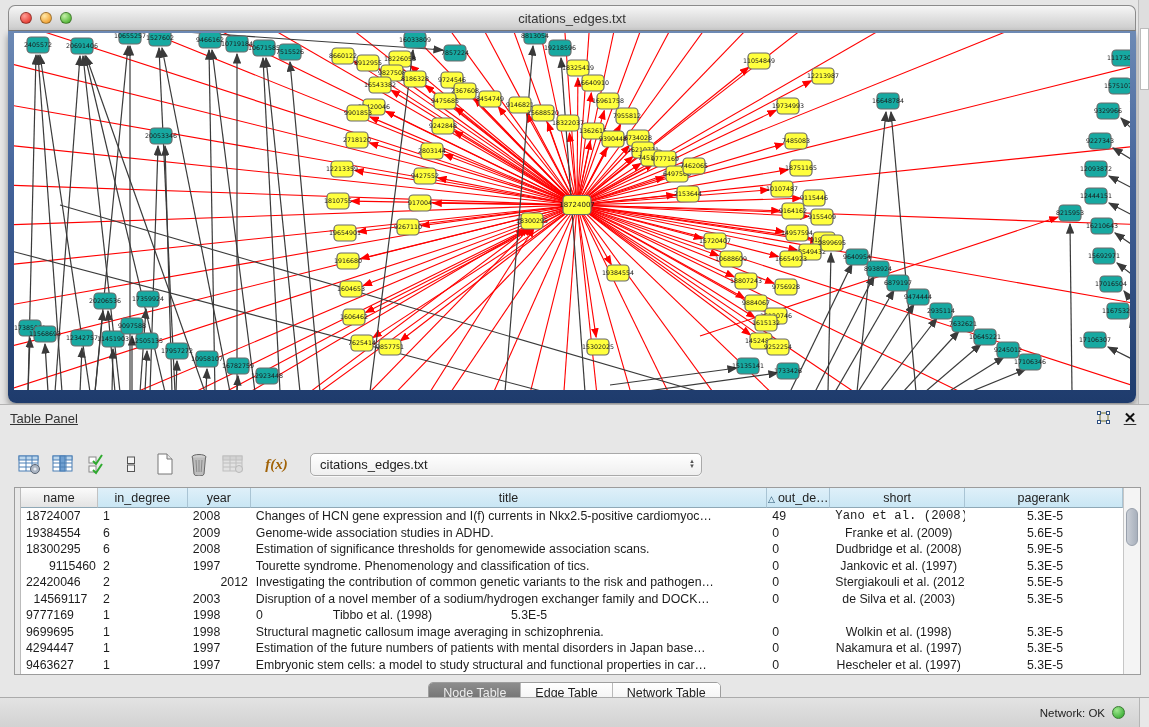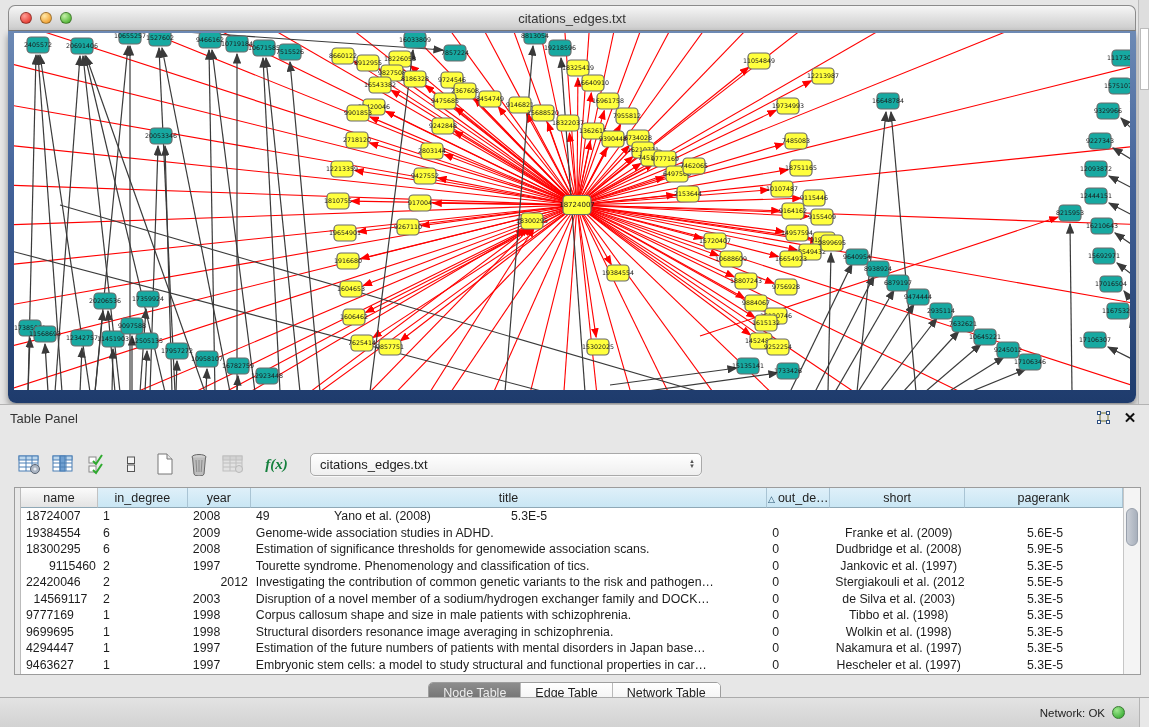--- a/index.html
+++ b/index.html
@@ -20,28 +20,28 @@
                background:linear-gradient(180deg,#6d8ab5 0%,#44639a 40%,#1e3b6c 100%);
                border-radius:0 0 8px 8px; padding:2px 6px 13px 6px; box-shadow:0 4px 7px rgba(0,0,0,.4); }
   .net-canvas { width:100%; height:100%; background:#fff; overflow:hidden; position:relative; }
   .net-canvas svg { display:block; width:100%; height:100%; }
 
   .right-strip { position:absolute; left:1138px; top:0; width:11px; height:404px; background:#dedede; border-left:1px solid #bdbdbd; }
   .right-strip .frag { position:absolute; left:1px; top:28px; width:9px; height:62px; background:#fff; border:1px solid #bbb; }
 
   
   .table-panel { position:absolute; left:0; top:404px; width:1149px; height:293px; background:#e7e7e7; border-top:1px solid #b3b3b3; }
-  .panel-header { height:26px; display:flex; align-items:center; padding:12px 10px; color:#333; font-size:13px; }
+  .panel-header { height:26px; display:flex; align-items:center; padding:12px 10px; color:#333; font-size:13px;text-decoration:underline; }
   .panel-header .spacer { flex:1; }
   .ph-icon { width:18px; height:16px; display:flex; align-items:center; justify-content:center; margin-left:9px; cursor:default; }
   .close-x { font-size:15px; font-weight:bold; color:#111; line-height:14px; }
 
   .toolbar { position:absolute; left:16px; top:42px; height:34px; display:flex; align-items:center; }
   .tb-icon { width:26px; height:26px; margin-right:8px; display:flex; align-items:center; justify-content:center; }
-  .fx { font-family:"Liberation Serif", serif; font-style:italic; font-weight:bold; font-size:15px; color:#15803d;margin-left:19px; }
+  .fx { font-family:"Liberation Serif", serif; font-style:italic; font-weight:bold; font-size:15px; color:#a16207;margin-left:19px; }
   .combo { width:392px; height:23px; margin-left:22px; border:1px solid #a9a9a9; border-radius:5px;
            background:linear-gradient(#ffffff,#efefef); display:flex; align-items:center; padding:0 6px 0 9px;
            font-size:13px; color:#222; box-shadow:0 1px 1px rgba(255,255,255,.8); }
   .combo .val { flex:1; }
   .combo .stepper { display:flex; flex-direction:column; line-height:5px; font-size:6px; color:#555; text-align:center; }
 
   .table-wrap { position:absolute; left:14px; top:82px; width:1127px; height:188px; background:#fff; border:1px solid #9c9c9c; display:flex; }
   .gutter { width:6px; background:#e9e9e9; border-right:1px solid #bbb; }
   .grid { flex:1; overflow:hidden; position:relative; }
   .hdr-row { display:flex; height:20px; }
@@ -860,22 +860,23 @@
           <div class="hdr-cell" style="width: 517px;"><span>title</span></div>
           <div class="hdr-cell" style="width: 63px;"><span class="sort">△</span><span>out_de…</span></div>
           <div class="hdr-cell" style="width: 135px;"><span>short</span></div>
           <div class="hdr-cell" style="width: 158px;"><span>pagerank</span></div>
         </div>
       <div id="rows">
           <div class="t-row">
             <div class="t-cell" style="width: 77px; text-align: left;">18724007</div>
             <div class="t-cell" style="width: 90px; text-align: left;">1</div>
             <div class="t-cell" style="width: 63px; text-align: left;">2008</div>
+            <div class="t-cell" style="width: 517px; text-align: left;">Changes of HCN gene expression and I(f) currents in Nkx2.5-positive cardiomyoc…</div>
             <div class="t-cell" style="width: 63px; text-align: left;">49</div>
-            <div class="t-cell" style="width: 135px; text-align: center;">Yano et al. (2008)</div>
+            <div class="t-cell" style="width: 135px; text-align: center; font-family: Liberation Mono, monospace;">Yano et al. (2008)</div>
             <div class="t-cell" style="width: 158px; text-align: center;">5.3E-5</div>
           </div>
           <div class="t-row">
             <div class="t-cell" style="width: 77px; text-align: left;">19384554</div>
             <div class="t-cell" style="width: 90px; text-align: left;">6</div>
             <div class="t-cell" style="width: 63px; text-align: left;">2009</div>
             <div class="t-cell" style="width: 517px; text-align: left;">Genome-wide association studies in ADHD.</div>
             <div class="t-cell" style="width: 63px; text-align: left;">0</div>
             <div class="t-cell" style="width: 135px; text-align: center;">Franke et al. (2009)</div>
             <div class="t-cell" style="width: 158px; text-align: center;">5.6E-5</div>
@@ -913,30 +914,29 @@
             <div class="t-cell" style="width: 63px; text-align: left;">2003</div>
             <div class="t-cell" style="width: 517px; text-align: left;">Disruption of a novel member of a sodium/hydrogen exchanger family and DOCK…</div>
             <div class="t-cell" style="width: 63px; text-align: left;">0</div>
             <div class="t-cell" style="width: 135px; text-align: center;">de Silva et al. (2003)</div>
             <div class="t-cell" style="width: 158px; text-align: center;">5.3E-5</div>
           </div>
           <div class="t-row">
             <div class="t-cell" style="width: 77px; text-align: left;">9777169</div>
             <div class="t-cell" style="width: 90px; text-align: left;">1</div>
             <div class="t-cell" style="width: 63px; text-align: left;">1998</div>
-            <div class="t-cell" style="width: 517px; text-align: left;">Corpus callosum shape and size in male patients with schizophrenia.</div>
             <div class="t-cell" style="width: 63px; text-align: left;">0</div>
             <div class="t-cell" style="width: 135px; text-align: center;">Tibbo et al. (1998)</div>
             <div class="t-cell" style="width: 158px; text-align: center;">5.3E-5</div>
           </div>
           <div class="t-row">
             <div class="t-cell" style="width: 77px; text-align: left;">9699695</div>
             <div class="t-cell" style="width: 90px; text-align: left;">1</div>
             <div class="t-cell" style="width: 63px; text-align: left;">1998</div>
-            <div class="t-cell" style="width: 517px; text-align: left;">Structural disorders resonance image averaging in schizophrenia.</div>
+            <div class="t-cell" style="width: 517px; text-align: left;">Structural magnetic callosum image averaging in schizophrenia.</div>
             <div class="t-cell" style="width: 63px; text-align: left;">0</div>
             <div class="t-cell" style="width: 135px; text-align: center;">Wolkin et al. (1998)</div>
             <div class="t-cell" style="width: 158px; text-align: center;">5.3E-5</div>
           </div>
           <div class="t-row">
             <div class="t-cell" style="width: 77px; text-align: left;">4294447</div>
             <div class="t-cell" style="width: 90px; text-align: left;">1</div>
             <div class="t-cell" style="width: 63px; text-align: left;">1997</div>
             <div class="t-cell" style="width: 517px; text-align: left;">Estimation of the future numbers of patients with mental disorders in Japan base…</div>
             <div class="t-cell" style="width: 63px; text-align: left;">0</div>

